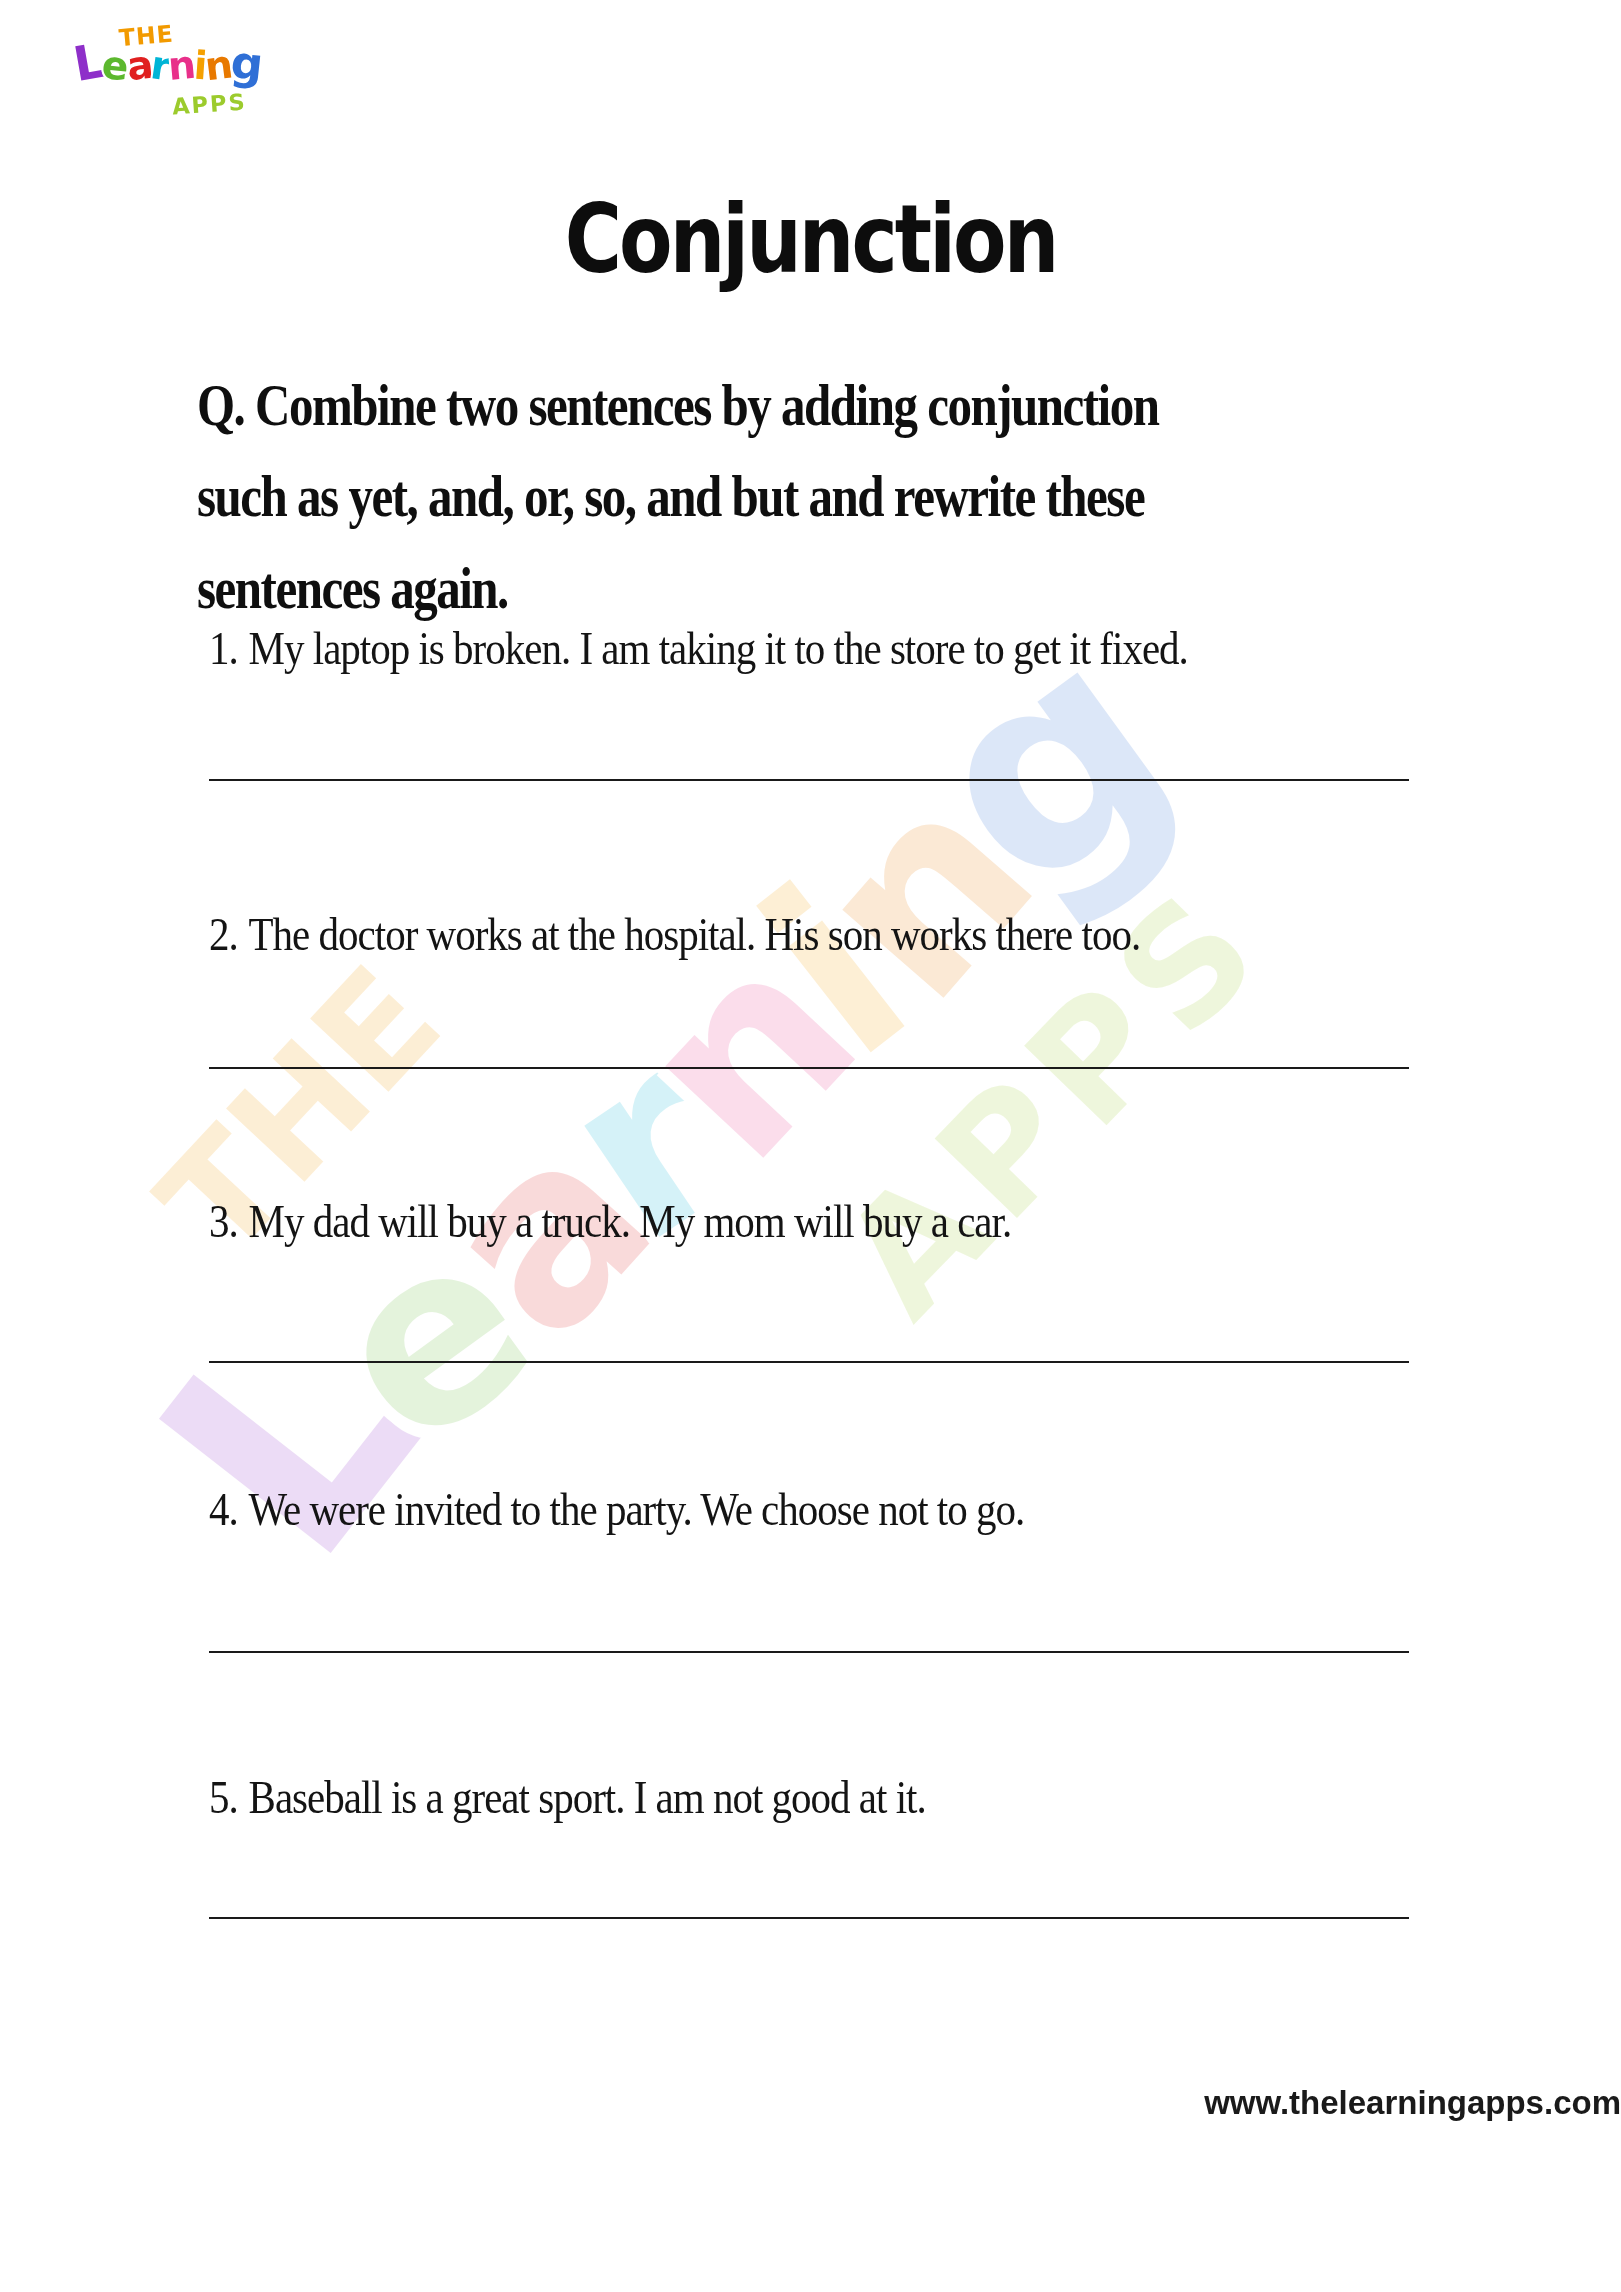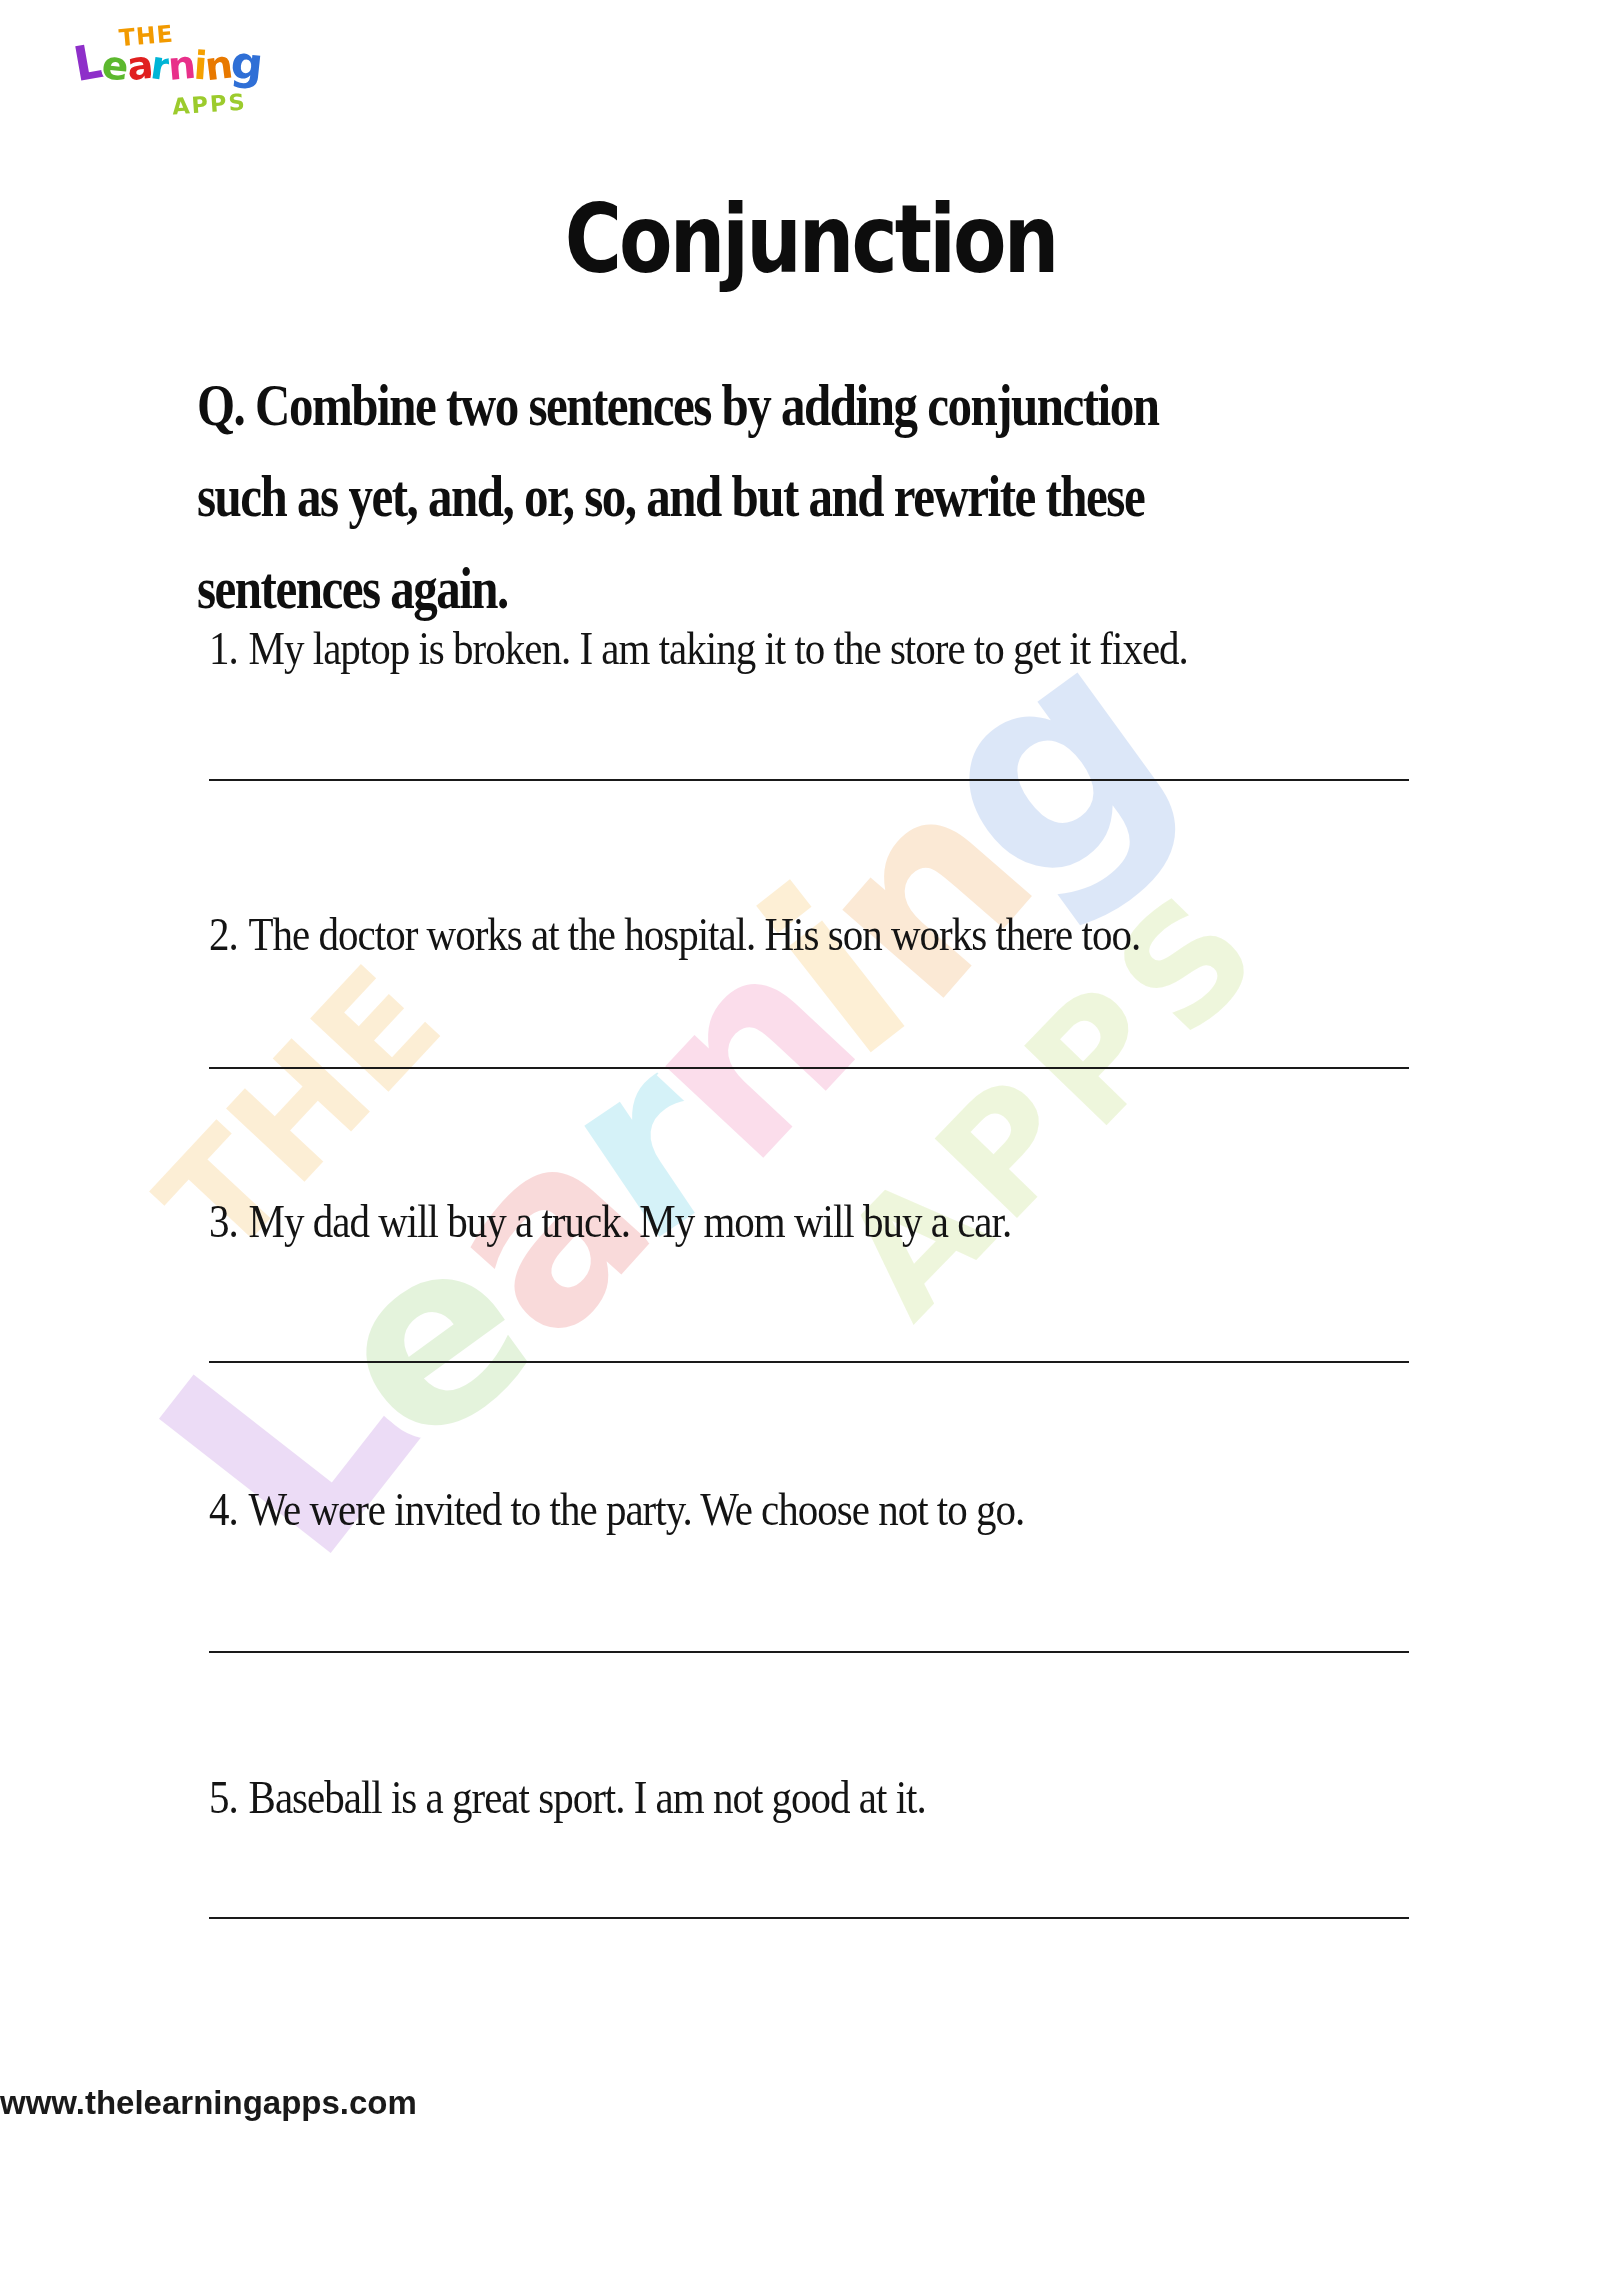--- a/index.html
+++ b/index.html
@@ -80,21 +80,21 @@
 
   
   .blank {
     position:absolute; left:209px; width:1200px; height:0;
     border-top:2.9px solid #1a1a1a;
   }
 
   
   .footer {
     position:absolute; left:0; top:2084px; width:1621px;
-    text-align:left;
+    text-align:right;
     font-family:"Liberation Sans", sans-serif;
     font-weight:bold;
     font-size:33px;
     color:#1a1a1a;
   }
 </style>
 </head>
 <body>
 
 <div class="page">

